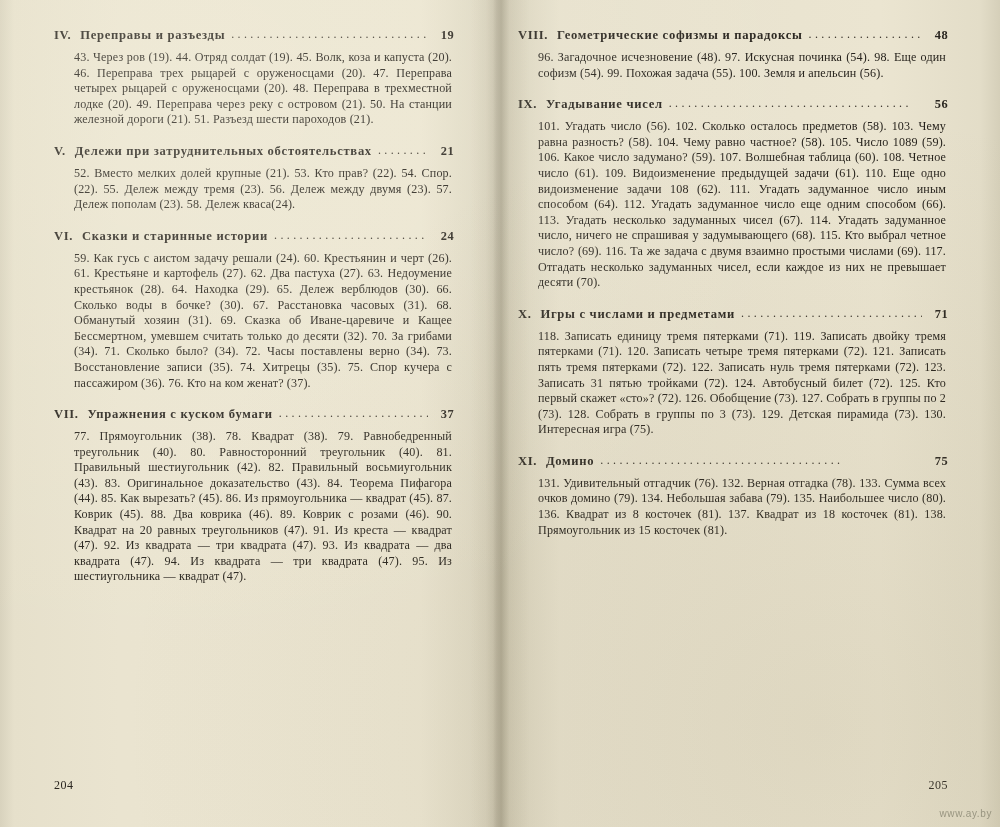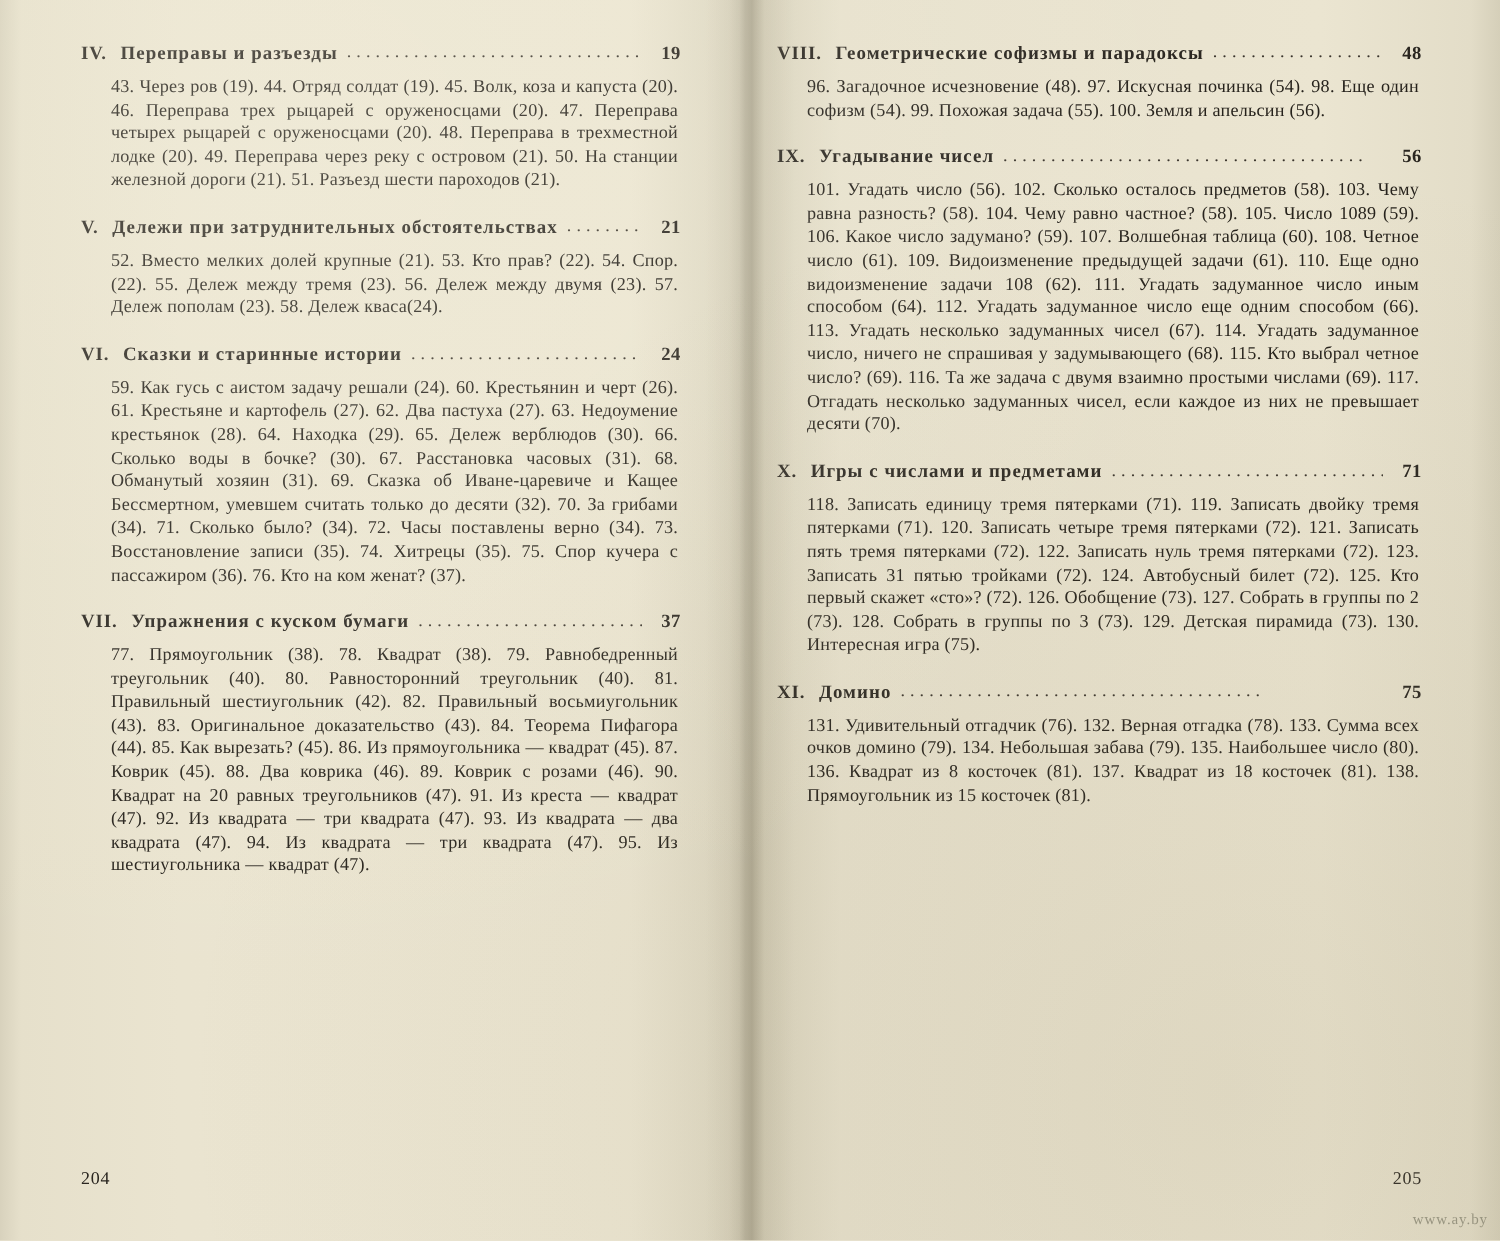--- a/index.html
+++ b/index.html
@@ -95,21 +95,21 @@
     font-size: 12px;
     color: #2a2620;
     letter-spacing: 0.5px;
   }
   .folio-left { left: 54px; }
   .folio-right { right: 52px; }
   .watermark {
     position: absolute;
     right: 8px;
     bottom: 8px;
-    font-family: Liberation Serif, serif;
+    font-family: Liberation Sans, sans-serif;
     font-size: 10px;
     color: #8d8a76;
     letter-spacing: 0.6px;
     opacity: 0.85;
     margin-left: 17px;
   }
   .gutter-shadow {
     position: absolute;
     top: 0;
     left: 470px;

